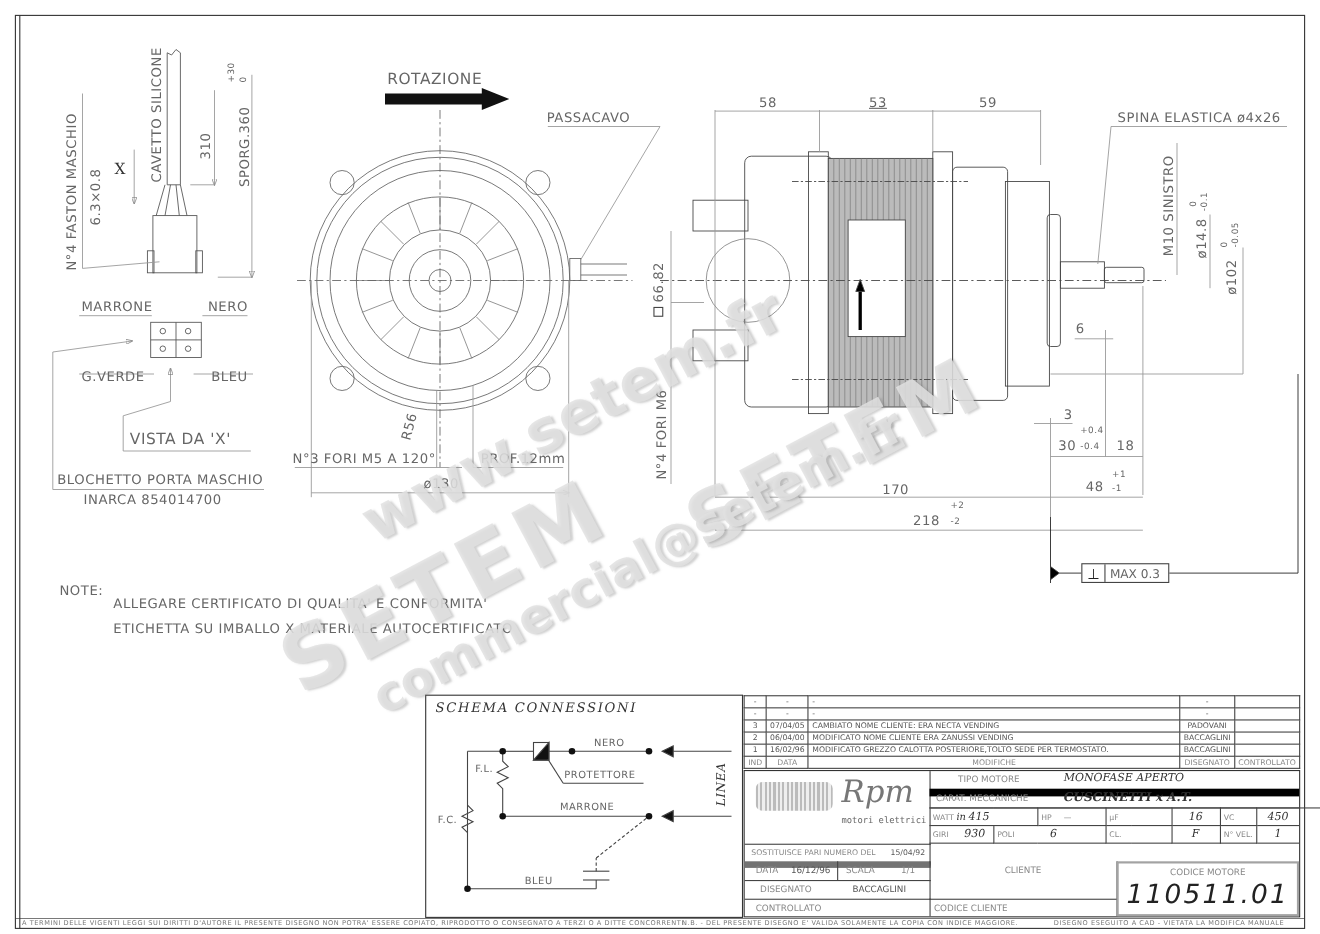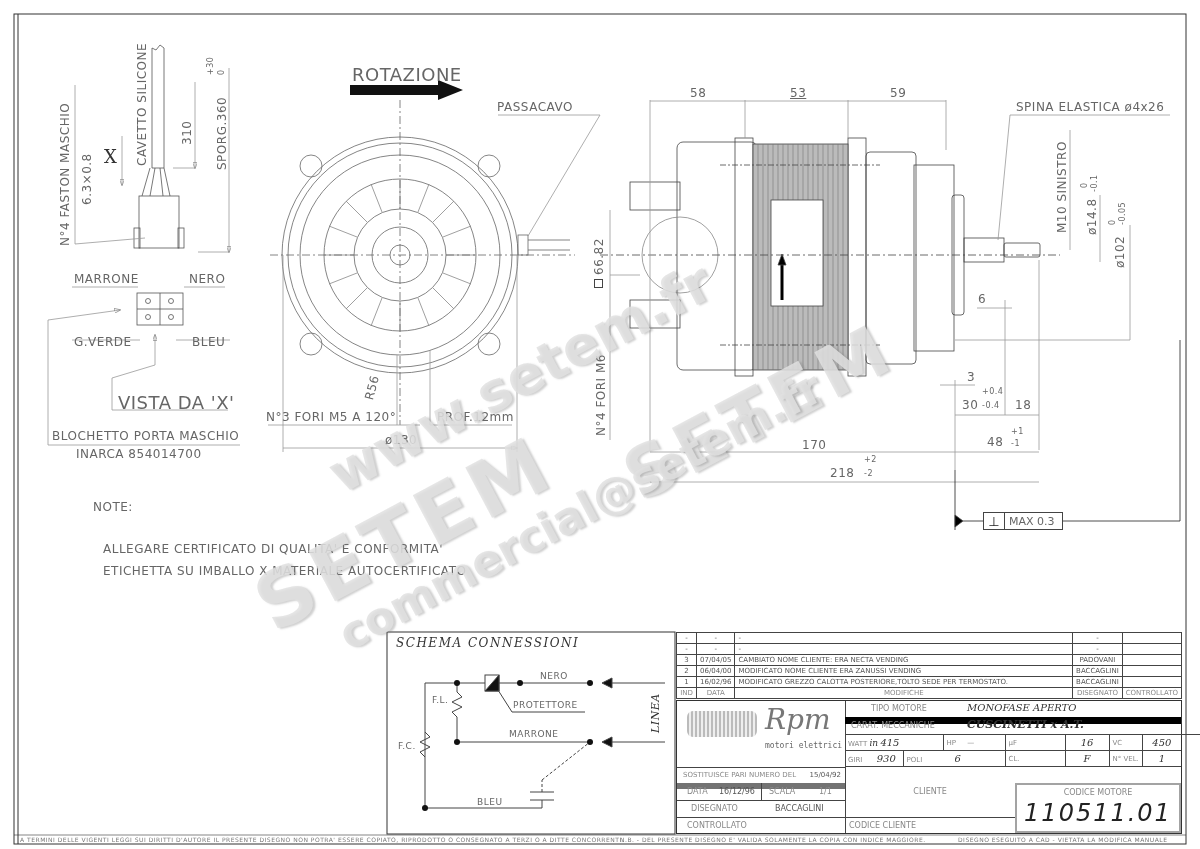--- a/index.html
+++ b/index.html
@@ -1,21 +1,21 @@
 <!DOCTYPE html>
 <html><head>
 <meta charset="utf-8">
 <style>
   html,body{margin:0;padding:0;background:#fff;}
   body{width:1200px;height:849px;position:relative;overflow:hidden;font-family:"Liberation Sans",sans-serif;color:#555;}
   .sheet{position:absolute;left:0;top:0;width:1200px;height:849px;}
   .t{position:absolute;font-family:"DejaVu Sans",sans-serif;font-size:11px;color:#666;white-space:nowrap;letter-spacing:0.5px;}
   .t.sm{font-size:8px;}
   .t.md{font-size:12px;}
-  .t.lg{font-size:18px;}
+  .t.lg{font-size:14px;}
   .rot{transform-origin:left top;}
   .ital{font-family:"DejaVu Serif",serif;font-style:italic;color:#333;}
   .wm{position:absolute;font-family:"DejaVu Sans",sans-serif;font-weight:bold;color:rgba(225,225,225,0.85);text-shadow:2px 2px 2px rgba(120,120,120,0.35);white-space:nowrap;transform-origin:left top;pointer-events:none;}
   table.tb{position:absolute;border-collapse:collapse;font-family:"DejaVu Sans",sans-serif;color:#555;}
   table.tb td{border:1px solid #444;padding:0 3px;height:10px;font-size:7px;white-space:nowrap;}
   .box{position:absolute;border:1px solid #444;box-sizing:border-box;}
 </style>
 </head>
 <body>
 
@@ -236,21 +236,21 @@
   <div class="t sm" style="left:1011px;top:439px;">-1</div>
   <div class="t md" style="left:802px;top:438px;">170</div>
   <div class="t sm" style="left:864px;top:455px;">+2</div>
   <div class="t md" style="left:830px;top:466px;">218</div>
   <div class="t sm" style="left:864px;top:469px;">-2</div>
   <div class="box" style="left:983px;top:512px;width:80px;height:18px;display:flex;align-items:center;">
     <span style="width:20px;border-right:1px solid #444;height:100%;text-align:center;font-size:13px;color:#222;line-height:18px;">⊥</span>
     <span style="padding-left:4px;font-size:11px;color:#666;font-family:'DejaVu Sans',sans-serif;">MAX 0.3</span>
   </div>
 
-  <div class="t md" style="left:54px;top:500px;margin-left:39px;">NOTE:</div>
+  <div class="t md" style="left:54px;top:530px;">NOTE:</div>
   <div class="t md" style="left:103px;top:542px;">ALLEGARE CERTIFICATO DI QUALITA' E CONFORMITA'</div>
   <div class="t md" style="left:103px;top:564px;">ETICHETTA SU IMBALLO X MATERIALE AUTOCERTIFICATO</div>
 
   <div class="t md ital" style="left:396px;top:636px;font-size:12px;letter-spacing:1.5px;">SCHEMA CONNESSIONI</div>
   <div class="t sm" style="left:540px;top:671px;font-size:9px;">NERO</div>
   <div class="t sm" style="left:513px;top:700px;font-size:9px;">PROTETTORE</div>
   <div class="t sm" style="left:432px;top:695px;font-size:9px;">F.L.</div>
   <div class="t sm" style="left:398px;top:741px;font-size:9px;">F.C.</div>
   <div class="t sm" style="left:509px;top:729px;font-size:9px;">MARRONE</div>
   <div class="t sm" style="left:477px;top:797px;font-size:9px;">BLEU</div>

